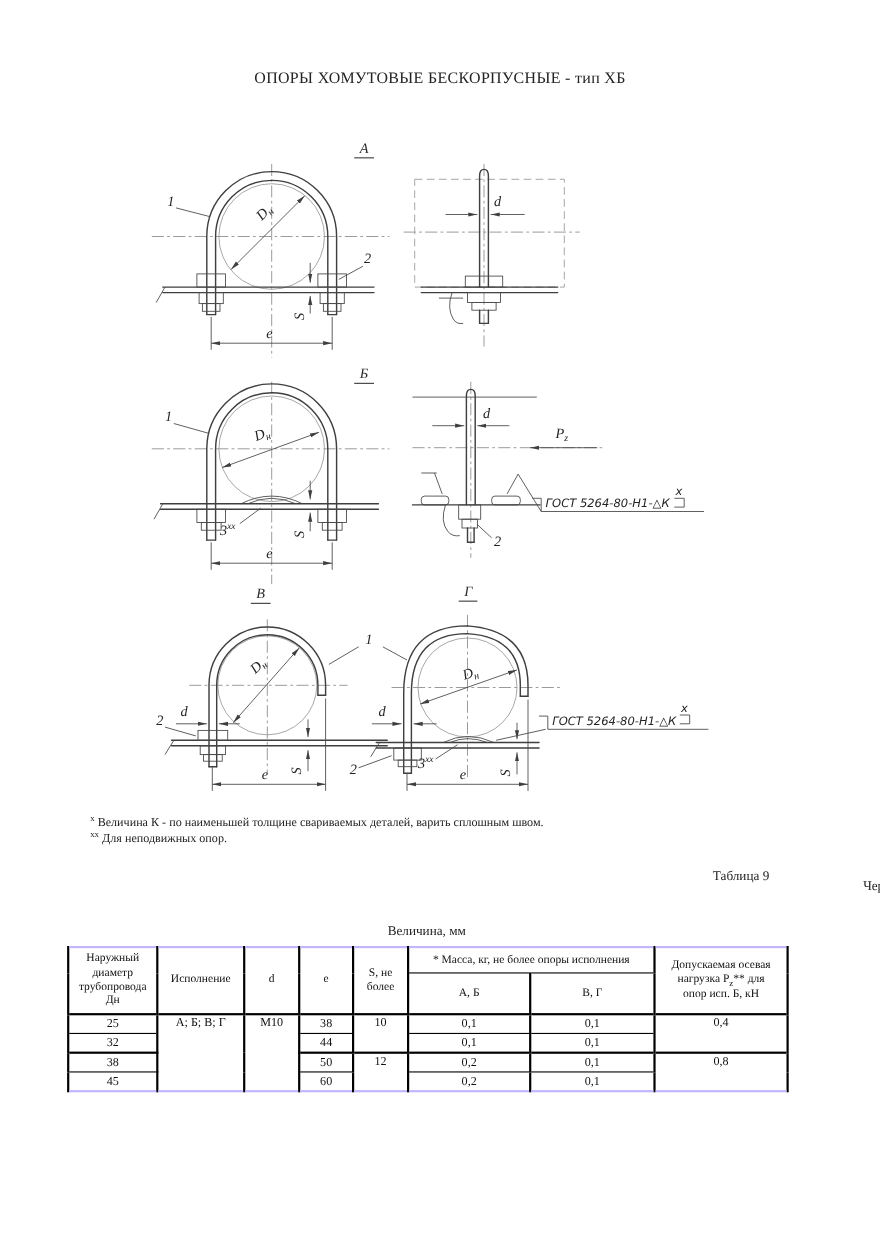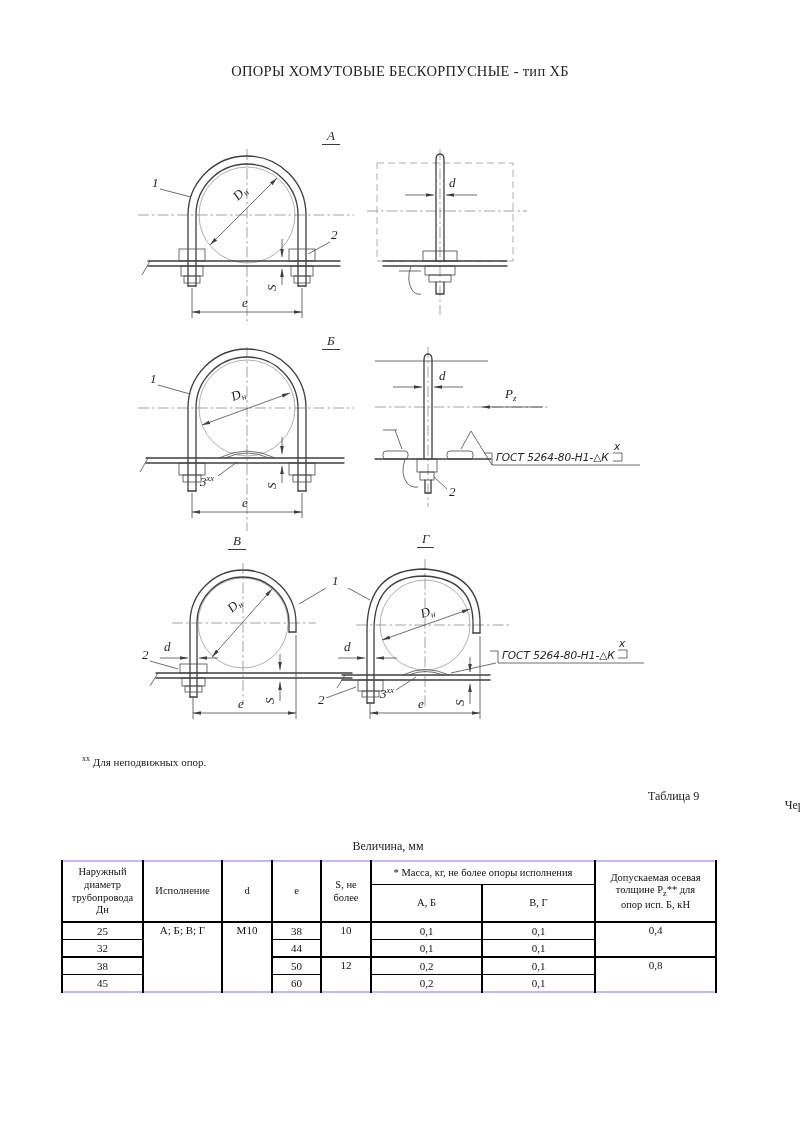--- a/index.html
+++ b/index.html
@@ -337,20 +337,21 @@
       <g>
         <line class="tn" x1="331" y1="128" x2="376" y2="118"></line>
         <path class="tn" d="M370,106 H378 V118 H524"></path>
         <text class="cal" x="382" y="114">ГОСТ 5264-80-Н1-△К</text>
         <text class="cal" x="499" y="102" font-size="7.5">х</text>
         <path class="tn" d="M498,105 H507 V113 H498"></path>
       </g>
     </g>
   </svg>
 
+  <div class="abs note" style="top:739px;"><sup>х</sup> <span>Величина К - по наименьшей толщине свариваемых деталей, варить сплошным швом.</span></div>
   <div class="abs note" style="top:754px;"><sup>хх</sup> <span>Для неподвижных опор.</span></div>
   <div class="abs figcap" style="top:798px;">Черт. 9</div>
   <div class="abs tabcap" style="top:789px;">Таблица 9</div>
   <div class="abs sizecap" style="top:839px;">Величина, мм</div>
 
   <table class="dim">
     <colgroup>
       <col style="width:81px">
         <col style="width:79px">
         <col style="width:50px">
@@ -363,21 +364,21 @@
     <thead>
       <tr>
         <th rowspan="2">Наружный диаметр трубопровода Дн</th>
         <th rowspan="2">Исполнение</th>
         <th rowspan="2">d</th>
         <th rowspan="2">e</th>
         <th rowspan="2">S, не более</th>
         <th colspan="2" class="grp">* Масса, кг, не более опоры исполнения</th>
         <th rowspan="2">
           <span>Допускаемая осевая</span><br>
-          <span>толщине Р</span><sub class="z">z</sub><span>** для</span><br>
+          <span>нагрузка Р</span><sub class="z">z</sub><span>** для</span><br>
           <span>опор исп. Б, кН</span>
         </th>
       </tr>
       <tr>
         <th style="height:34px">А, Б</th>
         <th style="height:34px">В, Г</th>
       </tr>
     </thead>
     <tbody>
       <tr class="first">

